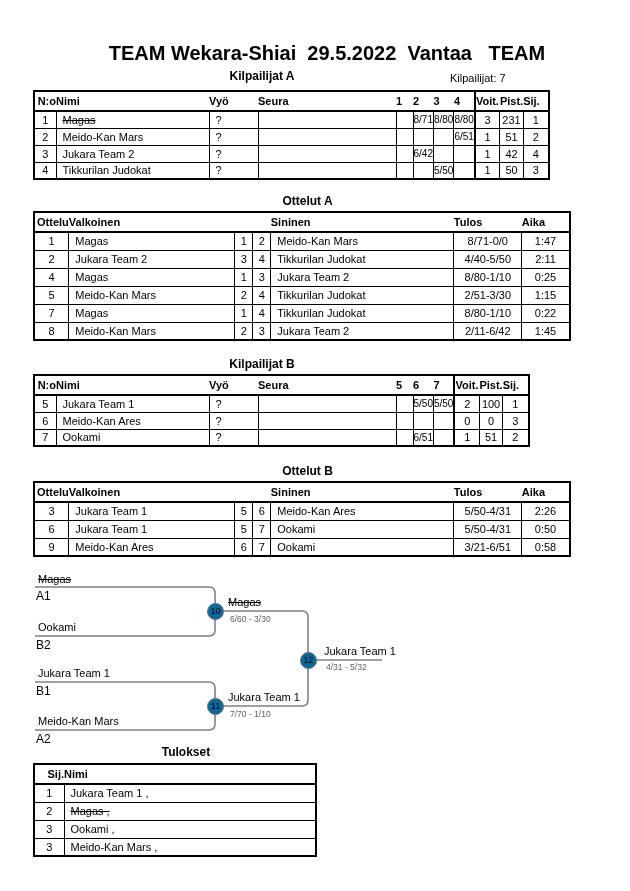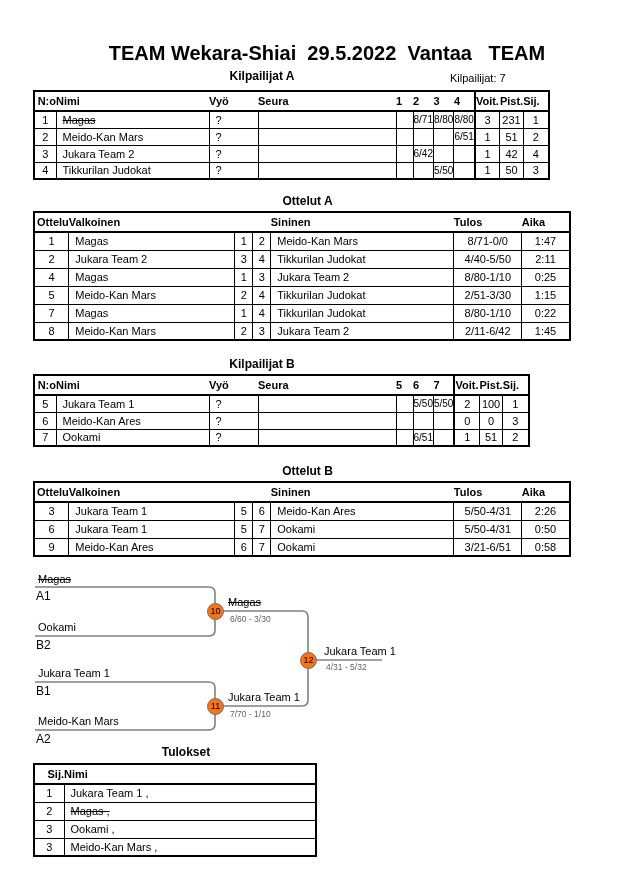--- a/index.html
+++ b/index.html
@@ -20,21 +20,21 @@
   .l{text-align:left !important;padding-left:6px !important;}
   .sc{font-size:10px !important;}
   .grp{border-left:2px solid #000 !important;}
   .strike{text-decoration:line-through;}
   
   #bracket{left:0;top:570px;width:630px;height:180px;}
   .bname{position:absolute;font-size:11px;white-space:nowrap;}
   .blabel{position:absolute;font-size:12px;white-space:nowrap;}
   .bscore{position:absolute;font-size:8.5px;color:#606060;white-space:nowrap;}
   .node{position:absolute;width:15px;height:15px;border:1px solid #707070;border-radius:50%;
-        background:#f97316;font-size:9px;line-height:15px;text-align:center;z-index:2;}
+        background:#0369a1;font-size:9px;line-height:15px;text-align:center;z-index:2;}
   svg{position:absolute;left:0;top:0;}
 </style>
 </head>
 <body>
 
 <div class="abs title">TEAM Wekara-Shiai  29.5.2022  Vantaa   TEAM</div>
 
 <div class="abs sechead" style="top:69px;left:33px;width:434px;">Kilpailijat A</div>
 <div class="abs count">Kilpailijat: 7</div>
 

